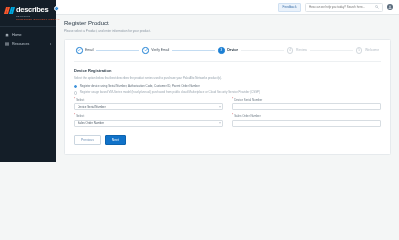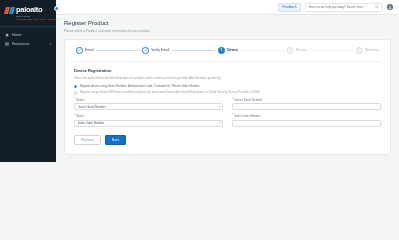--- a/index.html
+++ b/index.html
@@ -179,21 +179,21 @@
     <div class="side-toggle">&lt;</div>
 
     <div class="logo-wrap">
       <div class="logo-row">
         <span class="logo-mark">
           <i></i>
             <i></i>
             <i></i>
             <i></i>
         </span>
-        <span class="logo-text">paloalto</span>
+        <span class="logo-text">describes</span>
       </div>
       <div class="logo-networks">NETWORKS</div>
       <div class="logo-sub">CUSTOMER SUPPORT PORTAL</div>
     </div>
 
     <div class="side-div"></div>
 
     <div class="nav-item">
       <span class="nav-ico">
         <svg viewBox="0 0 16 16">

